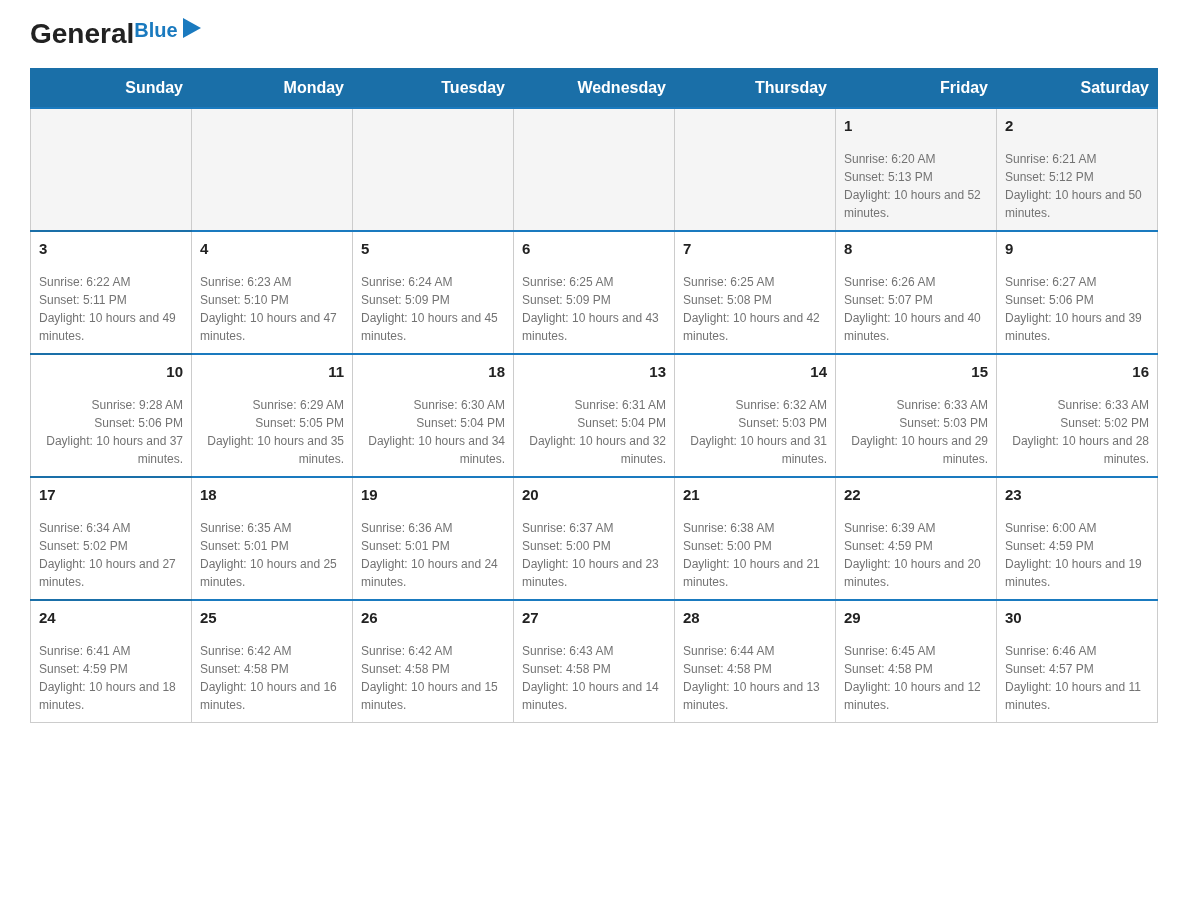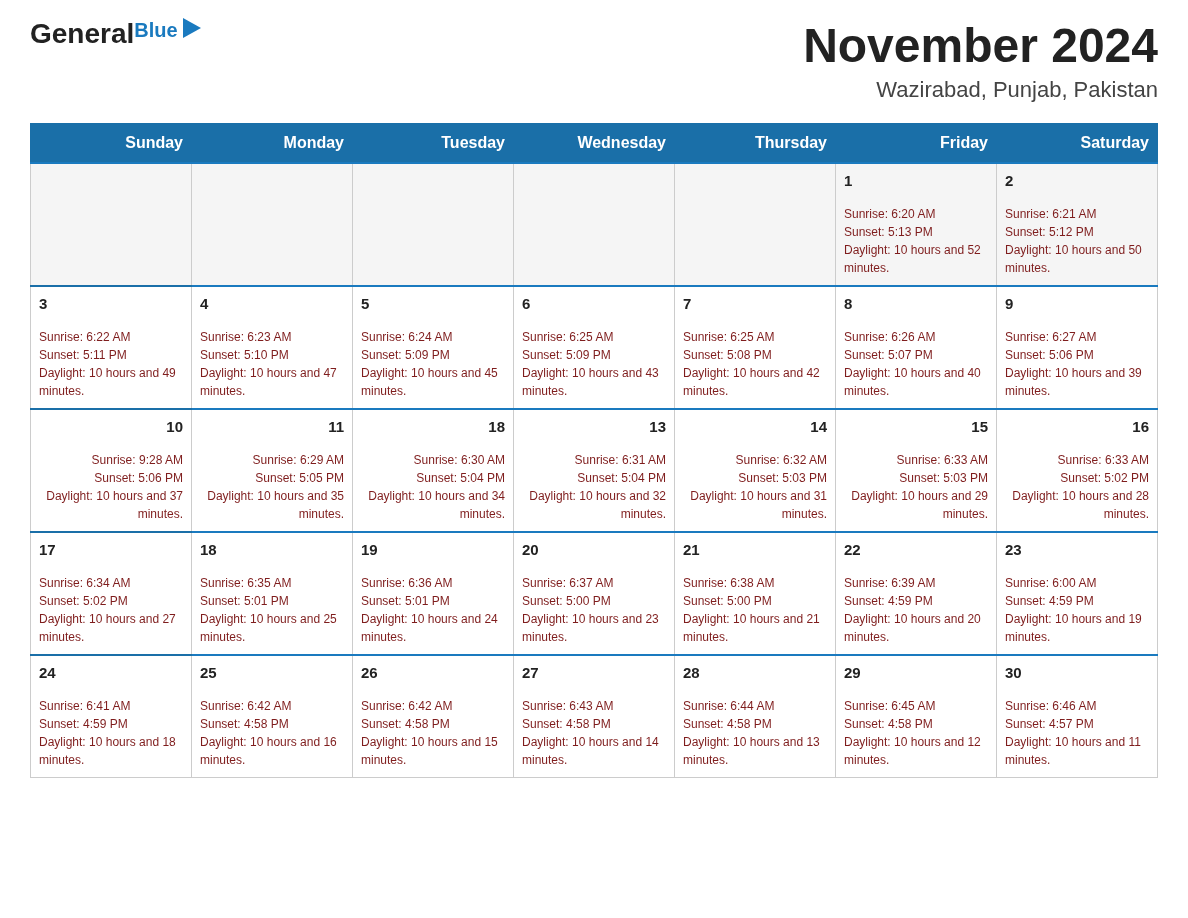--- a/index.html
+++ b/index.html
@@ -93,21 +93,21 @@
     .day-number {
       font-size: 15px;
       font-weight: bold;
       color: #222;
       display: block;
       margin-bottom: 4px;
     }
     .day-info {
       font-size: 12px;
       line-height: 1.5;
-      color: #7f1d1d;
+      color: #737373;
       margin-top: 16px;
     }
     .calendar tbody tr td {
       border-top: 2px solid #1a6fa8;
     }
     .calendar tbody tr td:not(:first-child) {
       border-top: 1px solid #ccc;
     }
     .calendar tbody tr:first-child td {
       border-top: 1px solid #ccc;
@@ -123,24 +123,20 @@
 </head>
 <body>
 
 <div class="header">
   <div class="logo">
     <span class="logo-general">General</span>
     <span class="logo-blue">
       <span>Blue</span>
       <span class="logo-triangle"></span>
     </span>
-  </div>
-  <div class="title-area">
-    <div class="month-year">November 2024</div>
-    <div class="location">Wazirabad, Punjab, Pakistan</div>
   </div>
 </div>
 
 <table class="calendar">
   <thead>
     <tr>
     <th>Sunday</th>
         <th>Monday</th>
         <th>Tuesday</th>
         <th>Wednesday</th>

